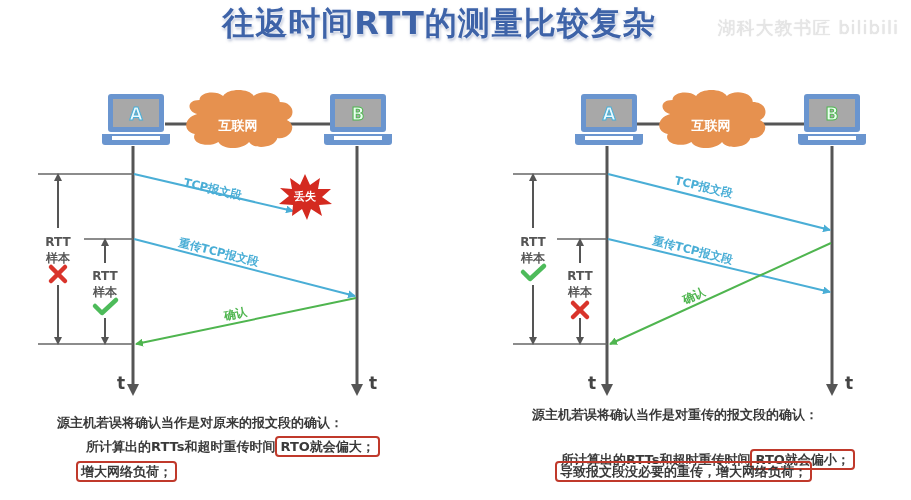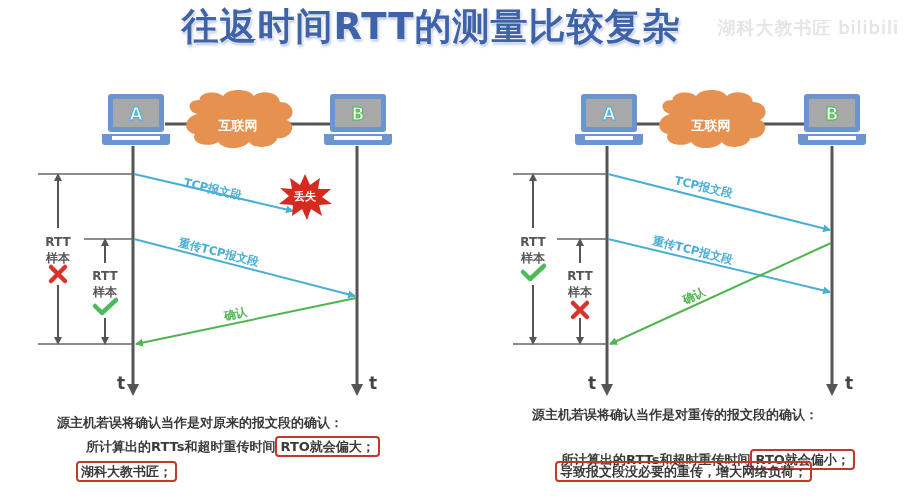--- a/index.html
+++ b/index.html
@@ -3,24 +3,24 @@
 <meta charset="utf-8">
 <style>
   html, body { margin: 0; padding: 0; }
   body {
     width: 911px; height: 500px; overflow: hidden;
     background: #ffffff;
     font-family: "DejaVu Sans", "Liberation Sans", sans-serif;
     position: relative;
   }
   .title {
-    position: absolute; left: 0; top: 2px; width: 862px;
+    position: absolute; left: 8px; top: 2px; width: 862px;
     text-align: center;
     font-family: "DejaVu Sans", sans-serif;
-    font-weight: bold; font-size: 37px; letter-spacing: 1px;
+    font-weight: bold; font-size: 32px; letter-spacing: 1px;
     color: #3e63a8;
     text-shadow: 0 0 2px #fff, 0 0 3px #fff, 1px 2px 3px rgba(90,110,160,0.55), 0 0 1px #cdd8ee;
   }
   .watermark {
     position: absolute; right: 12px; top: 16px;
     font-size: 18px; color: #e6e6e6; letter-spacing: 1px;
     text-shadow: 0 0 1px #cfcfcf;
   }
   svg.diag { position: absolute; left: 0; top: 0; }
   .caption {
@@ -170,21 +170,21 @@
     <line x1="831" y1="243" x2="610" y2="344" stroke="#4fb54f" stroke-width="2" marker-end="url(#arGreen)"></line>
     <text transform="translate(685,304) rotate(-25)" font-size="11.5" font-weight="bold" fill="#4fb54f">确认</text>
   </g>
 </svg>
 
 <div class="caption" style="left:57px; top:414px;">源主机若误将确认当作是对原来的报文段的确认：</div>
 <div class="caption" style="left:86px; top:438px;text-align:center;">
   <span>所计算出的RTTs和超时重传时间</span><span class="hl">RTO就会偏大；</span>
 </div>
 <div class="caption" style="left:76px; top:463px;">
-  <span class="hl">湖科大教书匠；</span>
+  <span class="hl">增大网络负荷；</span>
 </div>
 
 <div class="caption" style="left:532px; top:406px;">源主机若误将确认当作是对重传的报文段的确认：</div>
 <div class="caption" style="left:561px; top:438px;margin-top:13px;">
   <span>所计算出的RTTs和超时重传时间</span><span class="hl">RTO就会偏小；</span>
 </div>
 <div class="caption" style="left:555px; top:463px;">
   <span class="hl">导致报文段没必要的重传，增大网络负荷；</span>
 </div>
 

